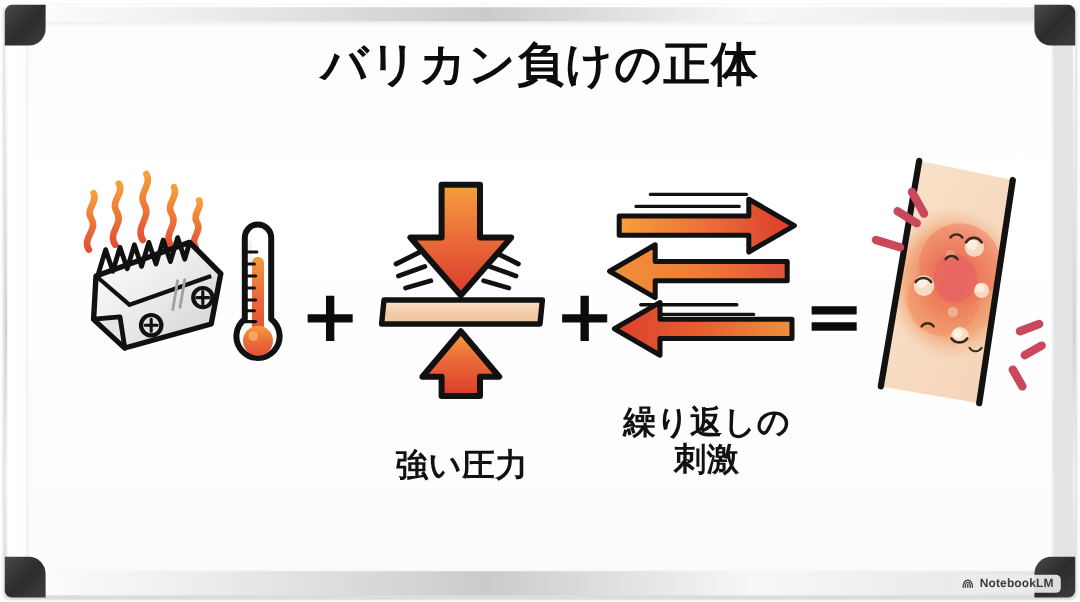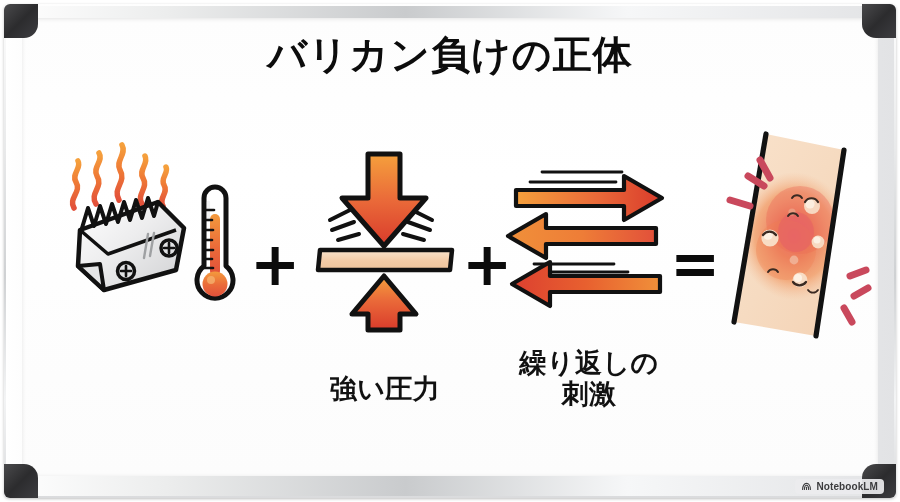--- a/index.html
+++ b/index.html
@@ -97,21 +97,21 @@
     color: #0b0b0b;
     font-weight: 900;
     line-height: 1;
   }
   .op.plus { font-size: 60px; }
   .op.equals { font-size: 60px; }
 
   
   .term-heat     { left: 36px;  top: 8px;  width: 200px; }
   .term-pressure { left: 268px; top: 28px; width: 190px; }
-  .term-repeat   { left: 472px; top: 28px; width: 190px; }
+  .term-repeat   { left: 472px; top: 18px; width: 190px; }
   .term-result   { left: 678px; top: 14px; width: 200px; }
 
   .op-plus-1  { left: 228px; top: 108px; }
   .op-plus-2  { left: 440px; top: 108px; }
   .op-equals  { left: 648px; top: 108px; }
 
   
   .heatwaves { position: absolute; left: 8px; top: 0; width: 120px; height: 80px; }
 
   

